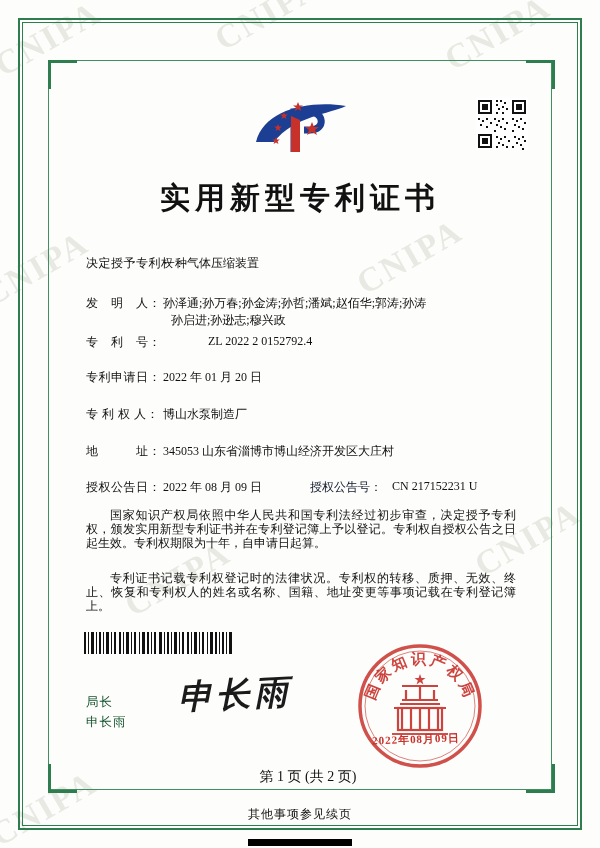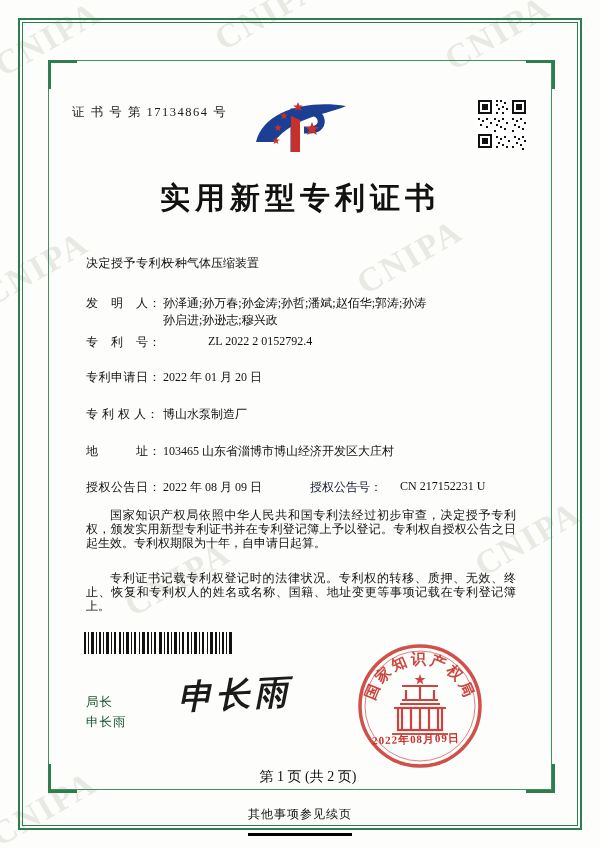--- a/index.html
+++ b/index.html
@@ -133,21 +133,20 @@
     color: #111;
     white-space: nowrap;
     text-align: center;
   }
   .fvalue-right {
     position: absolute;
     left: 343px;
     font-size: 12px;
     color: #111;
     white-space: nowrap;
-    margin-left: 8px;
   }
   .flabel-right {
     position: absolute;
     left: 264px;
     font-size: 12px;
     color: #0f172a;
     white-space: nowrap;
   }
 
   
@@ -223,22 +222,22 @@
   .footer-note {
     position: absolute;
     left: 0; right: 0;
     top: 806px;
     text-align: center;
     font-size: 12px;
     color: #111;
     letter-spacing: 1px;
   }
   .footer-note span {
-    border-bottom: 3px solid #000000;
-    padding-bottom: 12px;
+    border-bottom: 7px solid #000000;
+    padding-bottom: 18px;
   }
 </style>
 </head>
 <body>
 
 <div class="page">
 
   <div class="watermark-layer">
     <div class="wm" style="left:-10px; top:20px;">CNIPA</div>
     <div class="wm" style="left:210px; top:-6px;">CNIPA</div>
@@ -253,21 +252,20 @@
   <div class="outer-border"></div>
   <div class="outer-border-2"></div>
   <div class="inner-border"></div>
   <div class="corner tl"></div>
   <div class="corner tr"></div>
   <div class="corner bl"></div>
   <div class="corner br"></div>
 
   <div class="content">
 
-    <div class="cert-number">证 书 号 第 17134864 号</div>
 
     <svg class="qr" viewBox="0 0 52 52">
       <rect x="0" y="0" width="52" height="52" fill="#ffffff"></rect>
       <g fill="#111111">
         <rect x="2" y="2" width="14" height="14"></rect>
         <rect x="36" y="2" width="14" height="14"></rect>
         <rect x="2" y="36" width="14" height="14"></rect>
       </g>
       <g fill="#ffffff">
         <rect x="4" y="4" width="10" height="10"></rect>
@@ -341,33 +339,33 @@
       </g>
     </svg>
 
     <div class="title">实用新型专利证书</div>
 
     <div class="flabel" style="top:255px;">决定授予专利权：</div>
     <div class="fvalue" style="top:255px;">一种气体压缩装置</div>
 
     <div class="flabel" style="top:295px;">发　明　人：</div>
     <div class="fvalue" style="top:295px;">孙泽通;孙万春;孙金涛;孙哲;潘斌;赵佰华;郭涛;孙涛</div>
-    <div class="fvalue" style="top:312px;">孙启进;孙逊志;穆兴政</div>
+    <div class="fvalue" style="top:312px;margin-left:8px;">孙启进;孙逊志;穆兴政</div>
 
     <div class="flabel" style="top:334px;">专　利　号：</div>
     <div class="fvalue" style="top:334px;margin-left:45px;">ZL 2022 2 0152792.4</div>
 
     <div class="flabel" style="top:369px;">专利申请日：</div>
     <div class="fvalue" style="top:369px;">2022 年 01 月 20 日</div>
 
     <div class="flabel" style="top:406px;">专 利 权 人：</div>
     <div class="fvalue" style="top:406px;">博山水泵制造厂</div>
 
     <div class="flabel" style="top:443px;">地　　　址：</div>
-    <div class="fvalue" style="top:443px;">103465 山东省淄博市博山经济开发区大庄村</div>
+    <div class="fvalue" style="top:443px;">345053 山东省淄博市博山经济开发区大庄村</div>
 
     <div class="flabel" style="top:479px;">授权公告日：</div>
     <div class="fvalue" style="top:479px;">2022 年 08 月 09 日</div>
 
     <div class="flabel-right" style="top:479px; left:310px;">授权公告号：</div>
     <div class="fvalue-right" style="top:479px; left:392px;">CN 217152231 U</div>
 
     <div class="para" style="top:508px;">国家知识产权局依照中华人民共和国专利法经过初步审查，决定授予专利权，颁发实用新型专利证书并在专利登记簿上予以登记。专利权自授权公告之日起生效。专利权期限为十年，自申请日起算。</div>
     <div class="para" style="top:571px;">专利证书记载专利权登记时的法律状况。专利权的转移、质押、无效、终止、恢复和专利权人的姓名或名称、国籍、地址变更等事项记载在专利登记簿上。</div>
 

